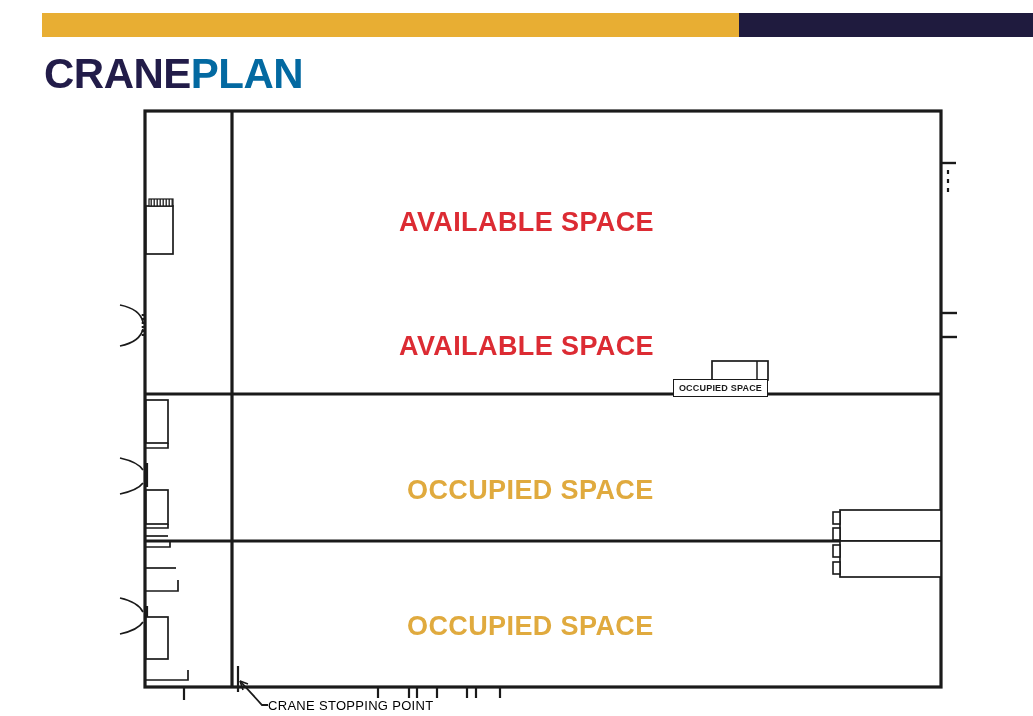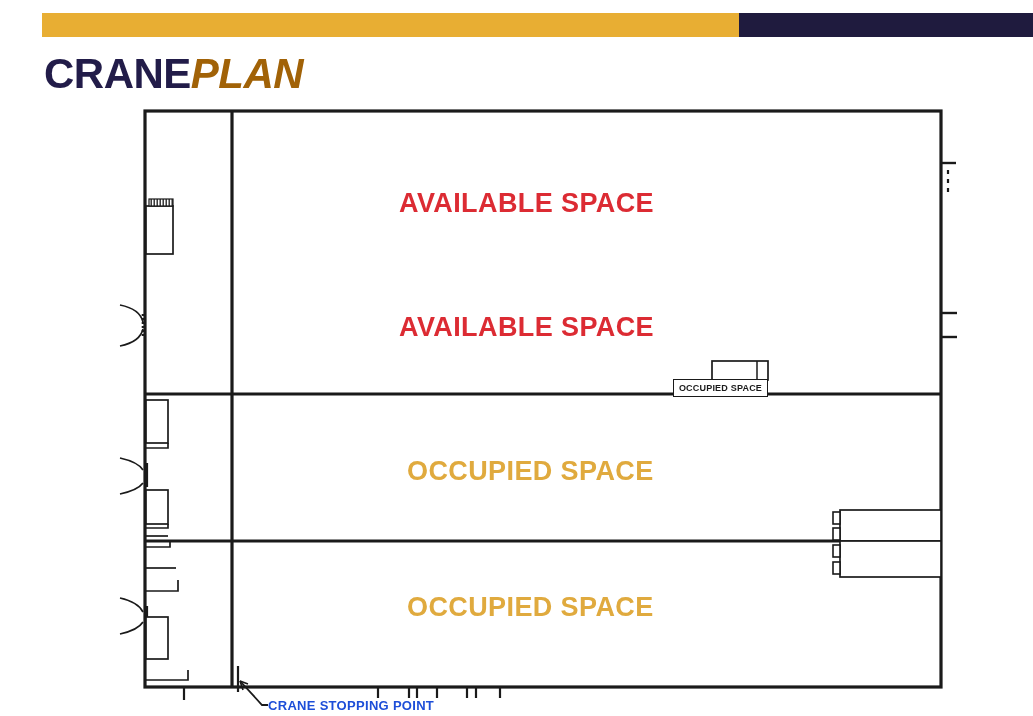--- a/index.html
+++ b/index.html
@@ -43,21 +43,21 @@
     left: 44px;
     top: 50px;
     font-size: 42px;
     font-weight: 700;
     letter-spacing: -0.5px;
     line-height: 48px;
     white-space: nowrap;
     font-family: "Liberation Sans", sans-serif;
   }
   #page-title .t-dark { color: #221C49; }
-  #page-title .t-gold { color: #a16207; font-style: italic; }
+  #page-title .t-gold { color: #0369a1; }
 
   
   #floorplan-canvas {
     position: absolute;
     left: 0;
     top: 0;
     width: 1033px;
     height: 716px;
   }
   #floorplan-canvas svg {
@@ -68,20 +68,21 @@
 
   
   .space-label {
     position: absolute;
     font-family: "Liberation Sans", sans-serif;
     font-weight: 700;
     font-size: 27px;
     letter-spacing: 0.4px;
     white-space: nowrap;
     text-align: center;
+    margin-top: 19px;
   }
   .space-label.available { color: #DC2B33; }
   .space-label.occupied  { color: #E0AA3E; }
 
   #label-available-1 { left: 399px; top: 188px; }
   #label-available-2 { left: 399px; top: 312px; }
   #label-occupied-1  { left: 407px; top: 456px; }
   #label-occupied-2  { left: 407px; top: 592px; }
 
   
@@ -106,24 +107,24 @@
     color: #1a1a1a;
     white-space: nowrap;
   }
 
   
   #crane-label {
     position: absolute;
     left: 268px;
     top: 698px;
     font-family: "Liberation Sans", sans-serif;
-    font-weight: 700;
+    font-weight: 400;
     font-size: 13px;
     letter-spacing: 0.3px;
-    color: #1d4ed8;
+    color: #000000;
     white-space: nowrap;
   }
 </style>
 </head>
 <body>
 
 <div id="header-band">
   <div class="band-gold"></div>
   <div class="band-navy"></div>
 </div>

